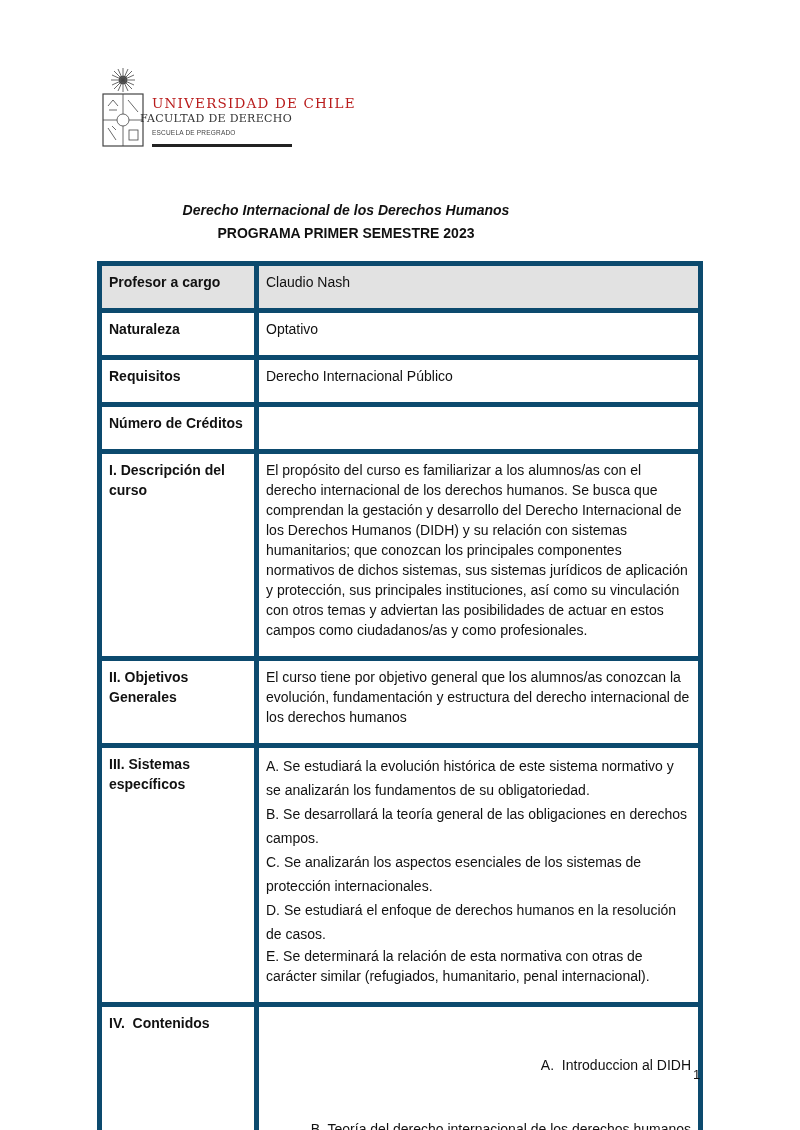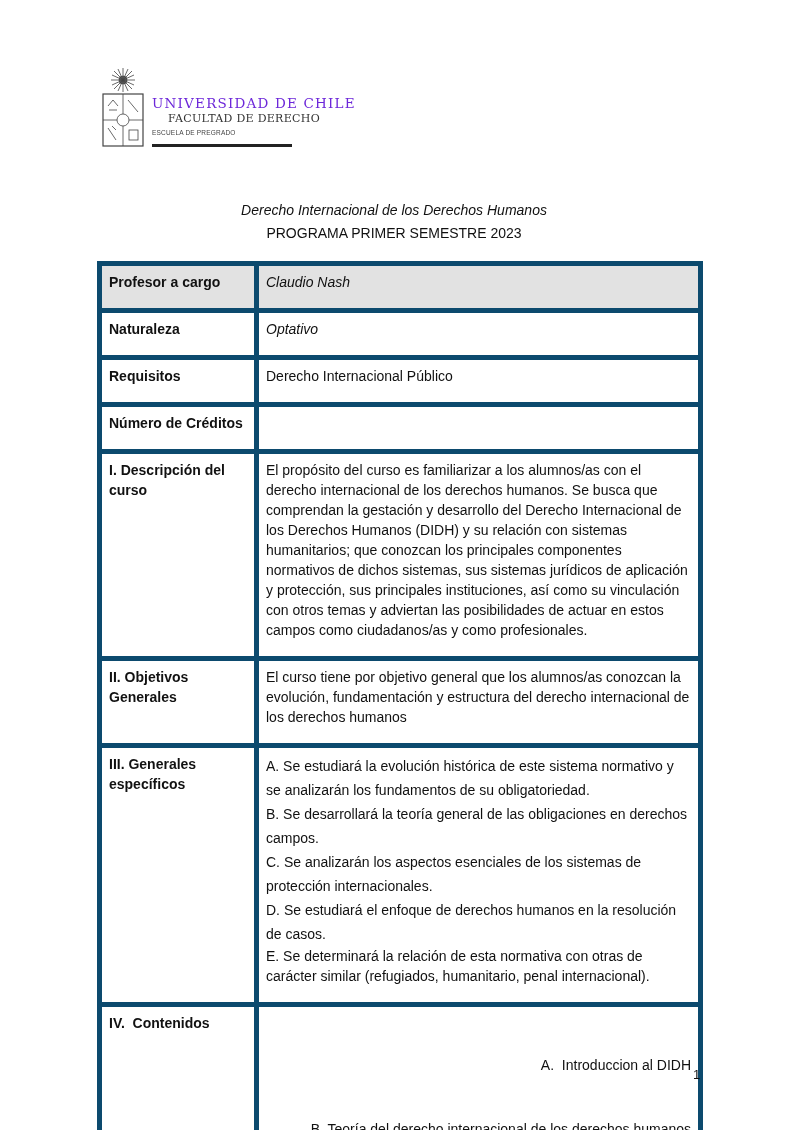--- a/index.html
+++ b/index.html
@@ -1,32 +1,32 @@
 <!DOCTYPE html>
 <html><head>
 <meta charset="utf-8">
 <style>
   html, body { margin: 0; padding: 0; background: #ffffff; }
   body { width: 800px; height: 1130px; position: relative; font-family: "Liberation Sans", sans-serif; color: #111; overflow: hidden; }
   .logo { position: absolute; left: 100px; top: 68px; width: 200px; height: 82px; }
   .logo svg { position: absolute; left: 0; top: 0; }
-  .uni { position: absolute; left: 52px; top: 27px; font-family: "DejaVu Serif", serif; font-size: 13.5px; letter-spacing: 1.2px; color: #6d28d9; white-space: nowrap; }
-  .fac { position: absolute; left: 68px; top: 44px; font-family: "DejaVu Serif", serif; font-size: 11px; letter-spacing: 0.3px; color: #333; white-space: nowrap; }
+  .uni { position: absolute; left: 52px; top: 27px; font-family: "DejaVu Serif", serif; font-size: 13.5px; letter-spacing: 1.2px; color: #b91c1c; white-space: nowrap; }
+  .fac { position: absolute; left: 40px; top: 44px; font-family: "DejaVu Serif", serif; font-size: 11px; letter-spacing: 0.3px; color: #333; white-space: nowrap; }
   .esc { position: absolute; left: 52px; top: 61px; font-family: "Liberation Sans", sans-serif; font-size: 6.5px; letter-spacing: 0.2px; color: #444; white-space: nowrap; }
   .logo-bar { position: absolute; left: 52px; top: 76px; width: 140px; height: 3px; background: #222; }
 
-  .title { position: absolute; left: 0; width: 692px; text-align: center; font-size: 14px; font-weight: normal; padding-left: 48px; }
+  .title { position: absolute; left: 0; width: 692px; text-align: center; font-size: 14px; font-weight: bold; }
   .title1 { top: 202px; font-style: italic; }
   .title2 { top: 225px; }
 
   table.prog { position: absolute; left: 97px; top: 261px; width: 606px; border-collapse: collapse; font-size: 14px; }
   table.prog td { border: 5px solid #0c4a6e; padding: 6px 7px 16px 7px; vertical-align: top; line-height: 20px; }
   table.prog td.lbl { width: 138px; font-weight: bold; }
   table.prog tr.shaded td { background: #e2e2e2; }
-  .it { font-style: italic; }
+  .it { }
   .objlist div { line-height: 24px; }
   .contlist div { line-height: 24px; text-align: right; }
 
   .pagenum { position: absolute; left: 693px; top: 1067px; font-size: 13px; }
 </style>
 </head>
 <body>
 
 <div class="logo">
   <svg width="46" height="82" viewBox="0 0 46 82">
@@ -79,21 +79,21 @@
   </tr>
   <tr>
     <td class="lbl">I. Descripción del curso</td>
     <td>El propósito del curso es familiarizar a los alumnos/as con el derecho internacional de los derechos humanos. Se busca que comprendan la gestación y desarrollo del Derecho Internacional de los Derechos Humanos (DIDH) y su relación con sistemas humanitarios; que conozcan los principales componentes normativos de dichos sistemas, sus sistemas jurídicos de aplicación y protección, sus principales instituciones, así como su vinculación con otros temas y adviertan las posibilidades de actuar en estos campos como ciudadanos/as y como profesionales.</td>
   </tr>
   <tr>
     <td class="lbl">II. Objetivos Generales</td>
     <td>El curso tiene por objetivo general que los alumnos/as conozcan la evolución, fundamentación y estructura del derecho internacional de los derechos humanos</td>
   </tr>
   <tr>
-    <td class="lbl">III. Generales específicos</td>
+    <td class="lbl">III. Sistemas específicos</td>
     <td class="objlist">
       <div>A. Se estudiará la evolución histórica de este sistema normativo y se analizarán los fundamentos de su obligatoriedad.</div>
       <div>B. Se desarrollará la teoría general de las obligaciones en derechos campos.</div>
       <div>C. Se analizarán los aspectos esenciales de los sistemas de protección internacionales.</div>
       <div>D. Se estudiará el enfoque de derechos humanos en la resolución de casos.</div>
       <div style="line-height:20px;">E. Se determinará la relación de esta normativa con otras de carácter similar (refugiados, humanitario, penal internacional).</div>
     </td>
   </tr>
   <tr>
     <td class="lbl" style="white-space:pre;">IV.  Contenidos</td>

